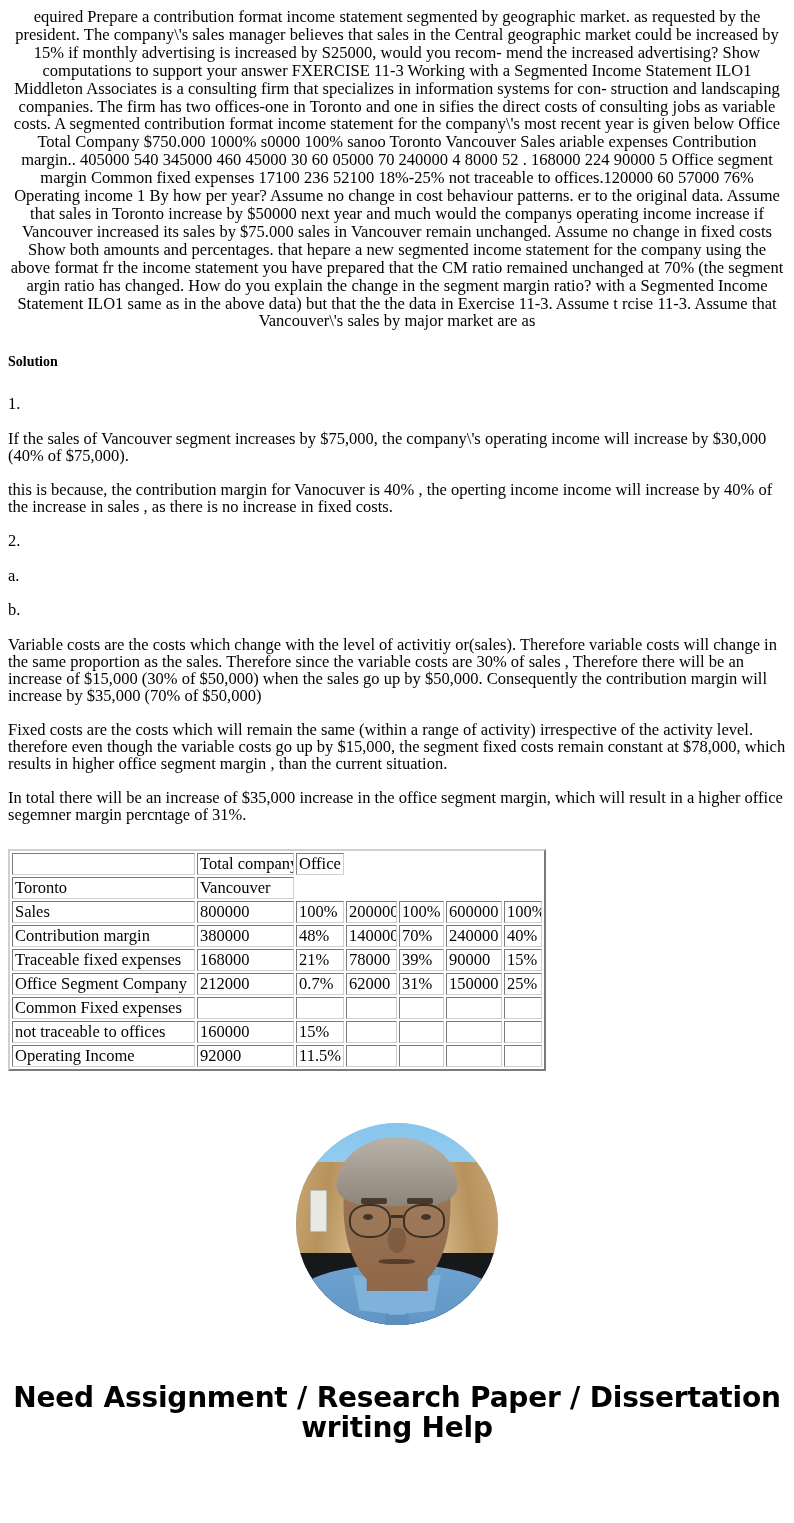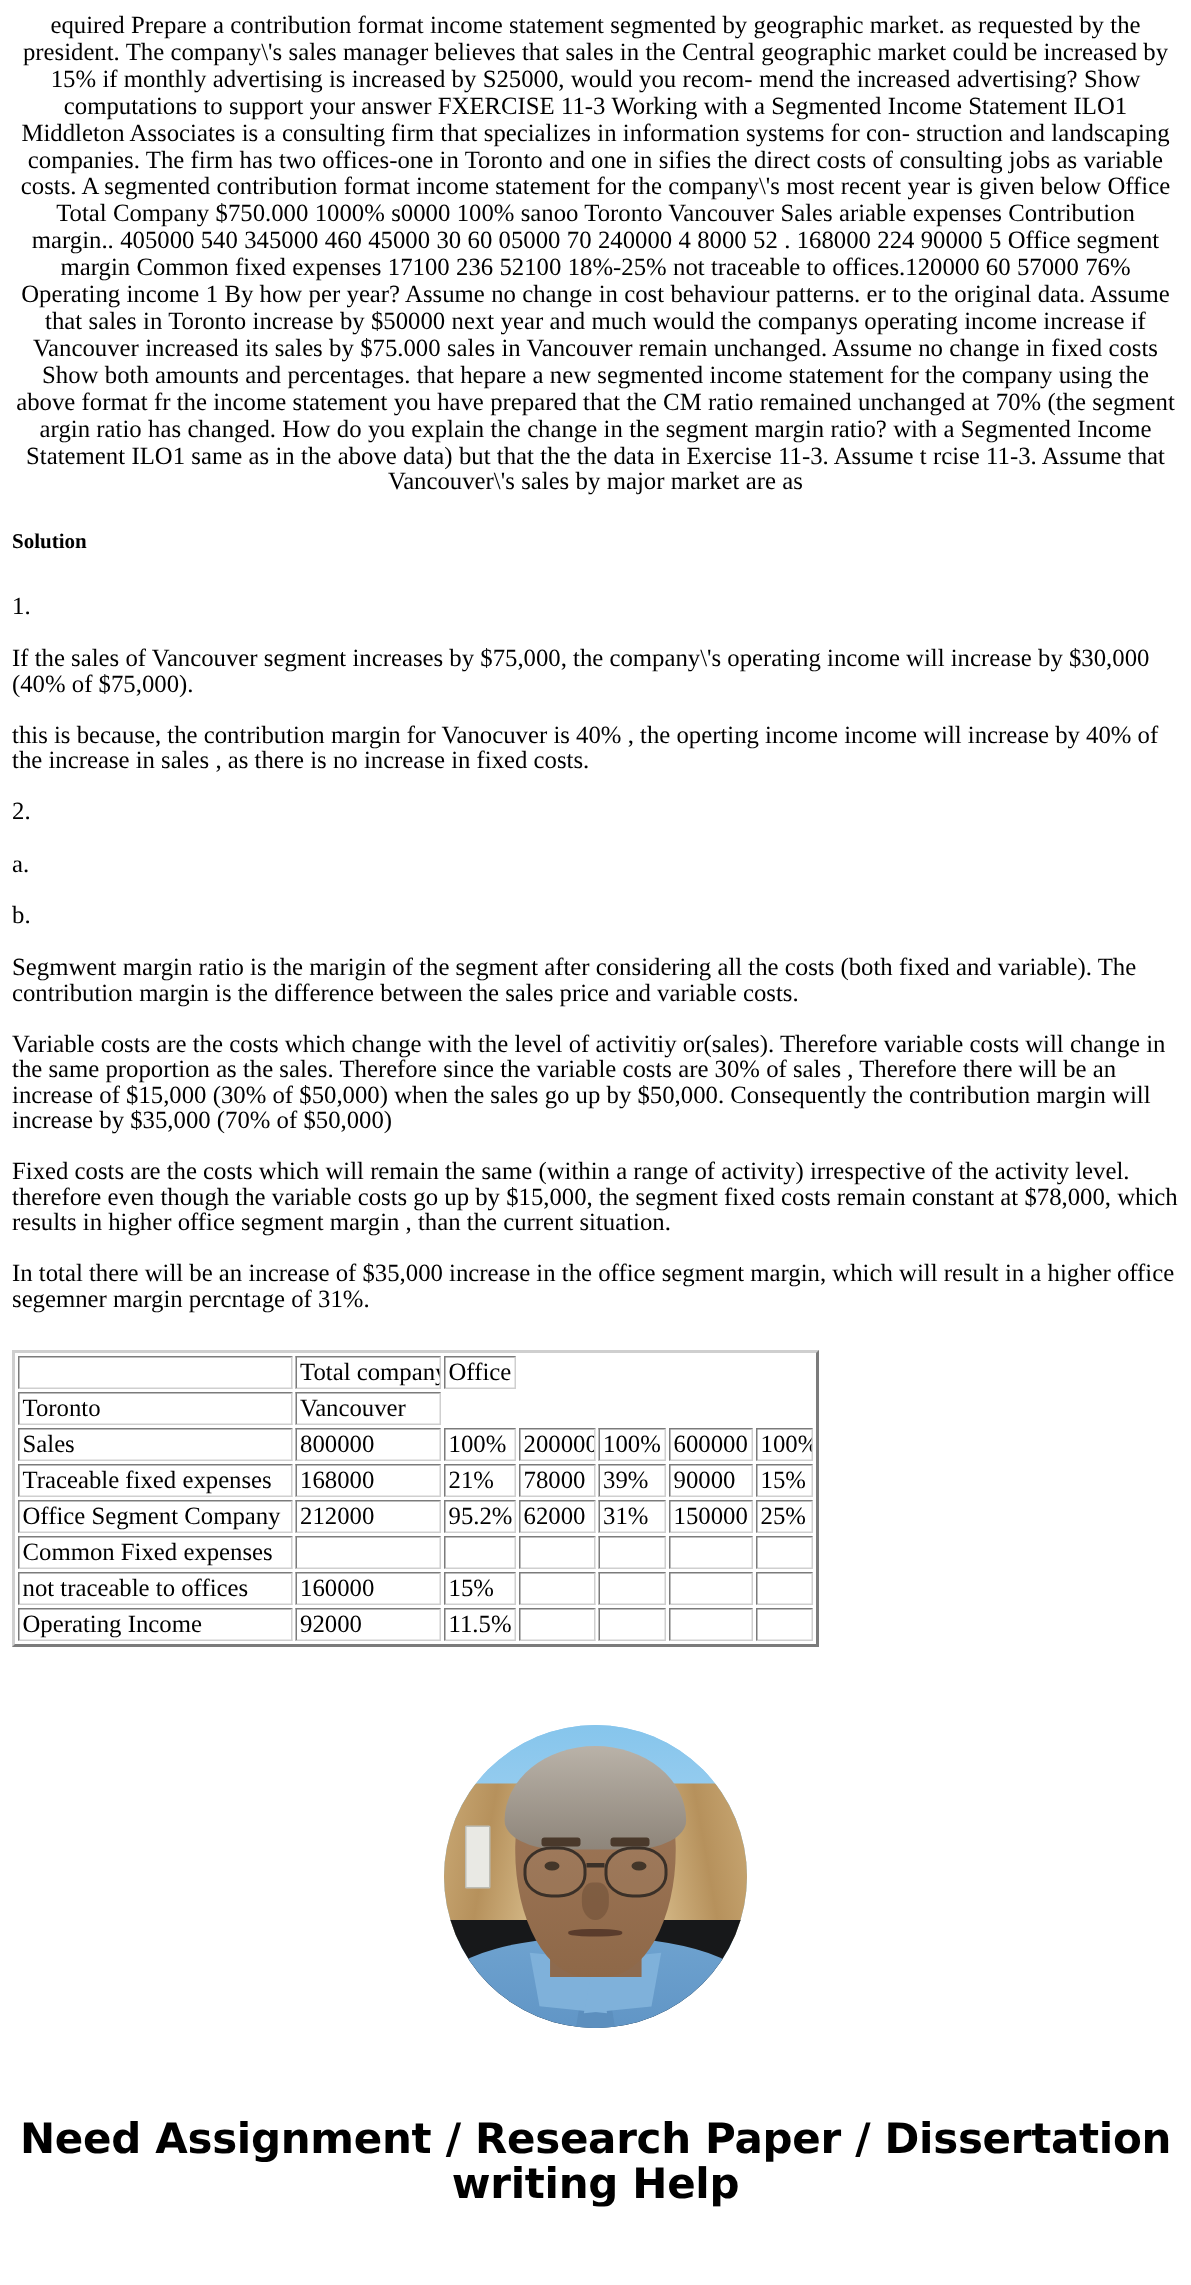--- a/index.html
+++ b/index.html
@@ -264,21 +264,20 @@
   <div class="para">If the sales of Vancouver segment increases by $75,000, the company\'s operating income will increase by $30,000 (40% of $75,000).</div>
 
   <div class="para">this is because, the contribution margin for Vanocuver is 40% , the operting income income will increase by 40% of the increase in sales , as there is no increase in fixed costs.</div>
 
   <div class="marker">2.</div>
 
   <div class="marker">a.</div>
 
   <div class="marker">b.</div>
 
-  <div class="para">Segmwent margin ratio is the marigin of the segment after considering all the costs (both fixed and variable). The contribution margin is the difference between the sales price and variable costs.</div>
 
   <div class="para">Variable costs are the costs which change with the level of activitiy or(sales). Therefore variable costs will change in the same proportion as the sales. Therefore since the variable costs are 30% of sales , Therefore there will be an increase of $15,000 (30% of $50,000) when the sales go up by $50,000. Consequently the contribution margin will increase by $35,000 (70% of $50,000)</div>
 
   <div class="para">Fixed costs are the costs which will remain the same (within a range of activity) irrespective of the activity level. therefore even though the variable costs go up by $15,000, the segment fixed costs remain constant at $78,000, which results in higher office segment margin , than the current situation.</div>
 
   <div class="para">In total there will be an increase of $35,000 increase in the office segment margin, which will result in a higher office segemner margin percntage of 31%.</div>
 
   <div class="table-wrap">
     <table class="fin">
       <colgroup>
@@ -303,32 +302,41 @@
           <tr>
             <td>Sales</td>
             <td>800000</td>
             <td>100%</td>
             <td>200000</td>
             <td>100%</td>
             <td>600000</td>
             <td>100%</td>
           </tr>
           <tr>
+            <td>Contribution margin</td>
+            <td>380000</td>
+            <td>48%</td>
+            <td>140000</td>
+            <td>70%</td>
+            <td>240000</td>
+            <td>40%</td>
+          </tr>
+          <tr>
             <td>Traceable fixed expenses</td>
             <td>168000</td>
             <td>21%</td>
             <td>78000</td>
             <td>39%</td>
             <td>90000</td>
             <td>15%</td>
           </tr>
           <tr>
             <td>Office Segment Company</td>
             <td>212000</td>
-            <td>95.2%</td>
+            <td>0.7%</td>
             <td>62000</td>
             <td>31%</td>
             <td>150000</td>
             <td>25%</td>
           </tr>
           <tr>
             <td>Common Fixed expenses</td>
             <td class="empty"></td>
             <td class="empty"></td>
             <td class="empty"></td>

